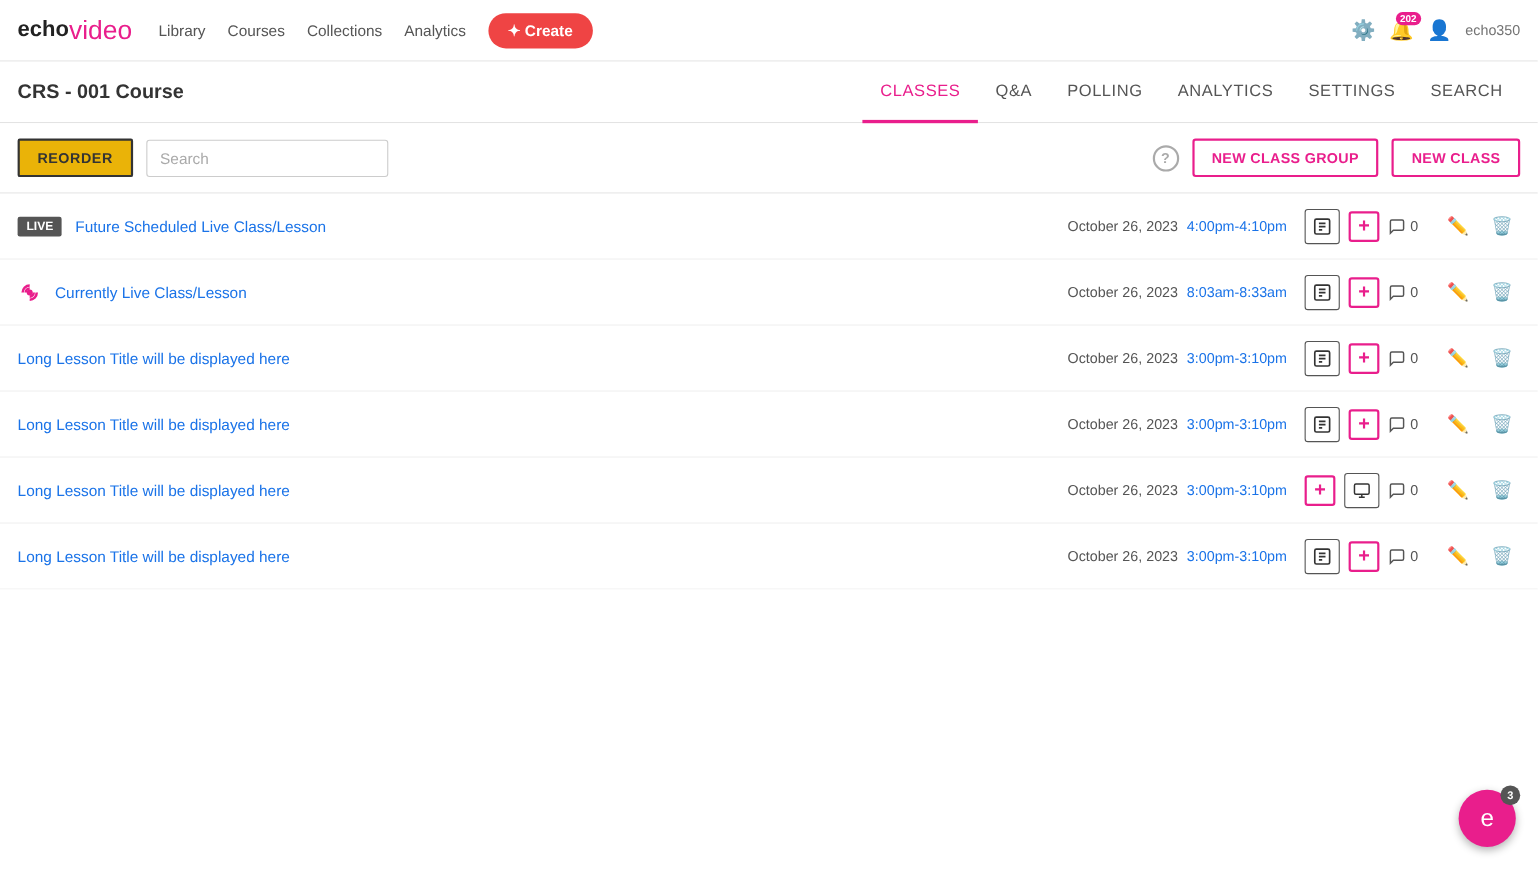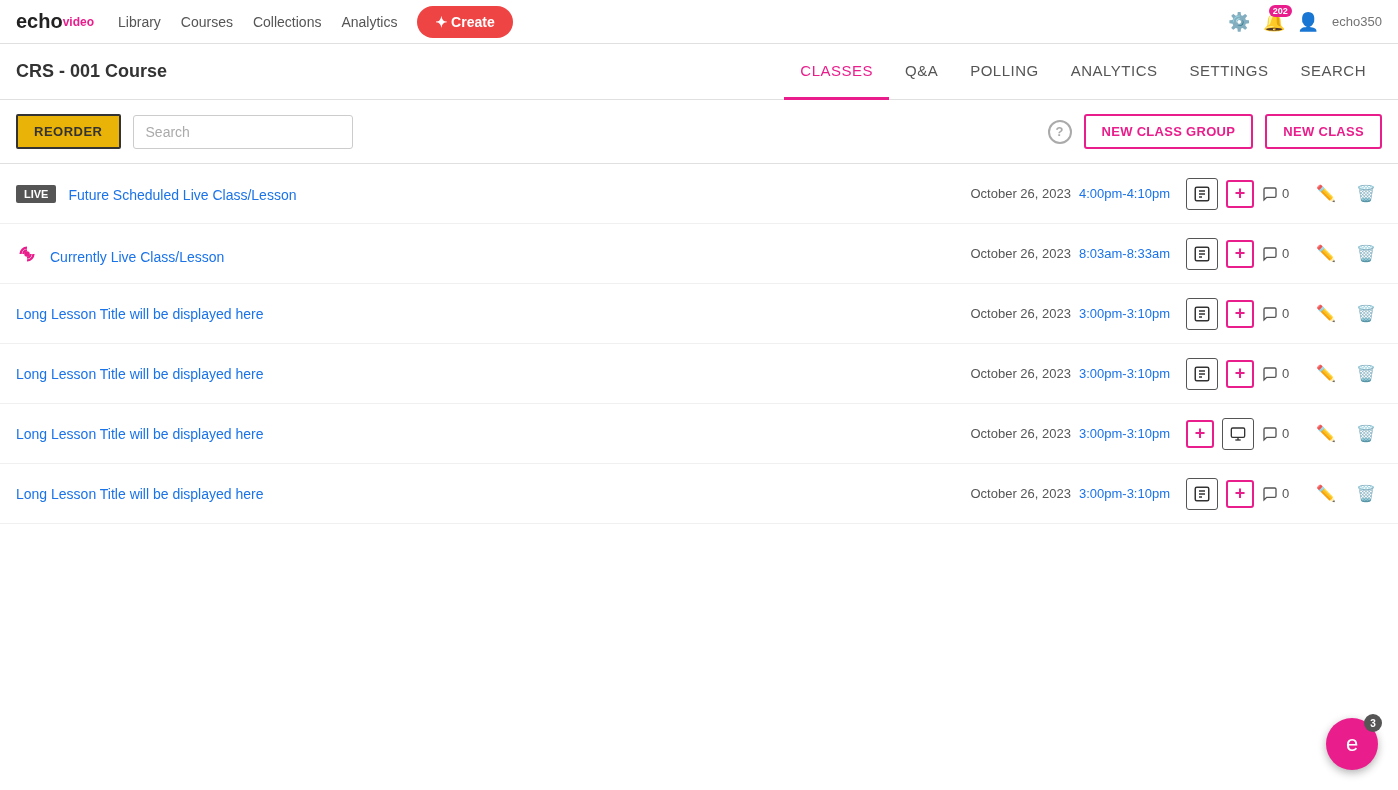--- a/index.html
+++ b/index.html
@@ -1,25 +1,25 @@
 <!DOCTYPE html>
 <html><head>
   <meta charset="utf-8">
   <style>
     * { box-sizing: border-box; margin: 0; padding: 0; }
     body { font-family: -apple-system, BlinkMacSystemFont, 'Segoe UI', sans-serif; background: #fff; color: #333; font-size: 14px; }
 
     
     .top-nav {
-      display: flex; align-items: center; padding: 0 16px; height: 44px;
+      display: flex; align-items: center; padding: 0 16px; height: 56px;
       border-bottom: 1px solid #e0e0e0; background: #fff; justify-content: flex-end;
     }
     .logo { display: flex; align-items: center; margin-right: 24px; }
     .logo-echo { color: #222; font-size: 20px; font-weight: 700; }
-    .logo-video { color: #e91e8c; font-size: 12px; font-weight: 700; }
+    .logo-video { color: #e91e8c; font-size: 24px; font-weight: 400; }
     .nav-links { display: flex; gap: 20px; align-items: center; flex: 1; }
     .nav-link { color: #555; text-decoration: none; font-size: 14px; cursor: pointer; }
     .create-btn {
       background: #ef4444; color: #fff; border: none; border-radius: 20px;
       padding: 8px 18px; font-size: 14px; font-weight: 600; cursor: pointer;
       display: flex; align-items: center; gap: 6px;
     }
     .nav-right { display: flex; align-items: center; gap: 12px; margin-left: auto; }
     .nav-icon { color: #555; cursor: pointer; font-size: 18px; position: relative; }
     .notif-badge {
@@ -73,21 +73,21 @@
       padding: 8px 16px; font-size: 13px; font-weight: 600; cursor: pointer;
       border-radius: 3px; letter-spacing: 0.3px;
     }
 
     
     .class-list { background: #fff; }
     .class-row {
       display: flex; align-items: center; padding: 0 16px;
       border-bottom: 1px solid #f0f0f0; min-height: 60px;
     }
-    .class-left { display: flex; align-items: flex-end; flex: 1; gap: 12px; min-width: 0; }
+    .class-left { display: flex; align-items: center; flex: 1; gap: 12px; min-width: 0; }
     .live-badge {
       background: #555; color: #fff; font-size: 11px; font-weight: 700;
       padding: 3px 8px; border-radius: 2px; white-space: nowrap;
     }
     .live-icon {
       color: #e91e8c; font-size: 18px; display: flex; align-items: center;
     }
     .class-title-link { color: #1a73e8; text-decoration: none; font-size: 14px; }
     .class-meta { display: flex; align-items: center; gap: 8px; margin-left: auto; white-space: nowrap; }
     .class-date { color: #555; font-size: 13px; }

